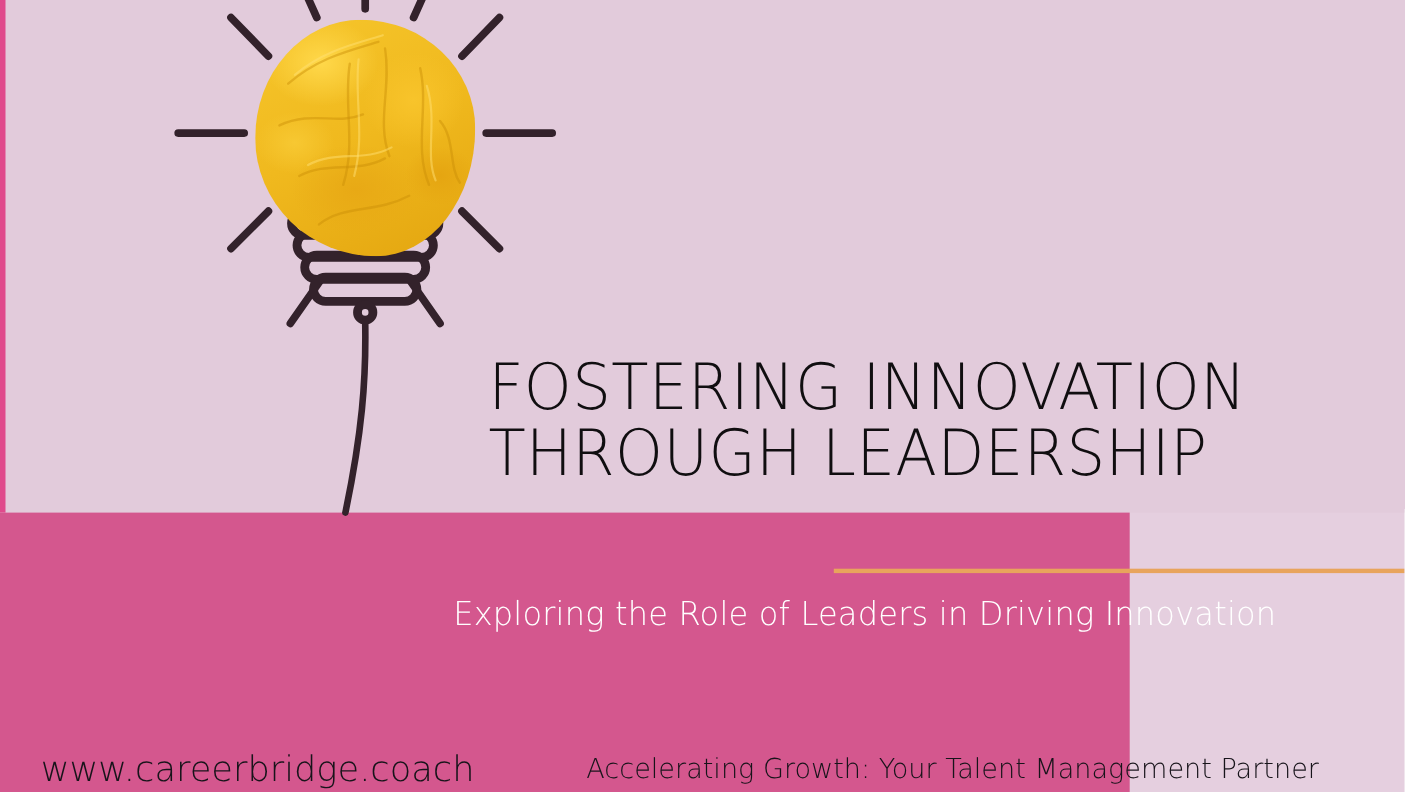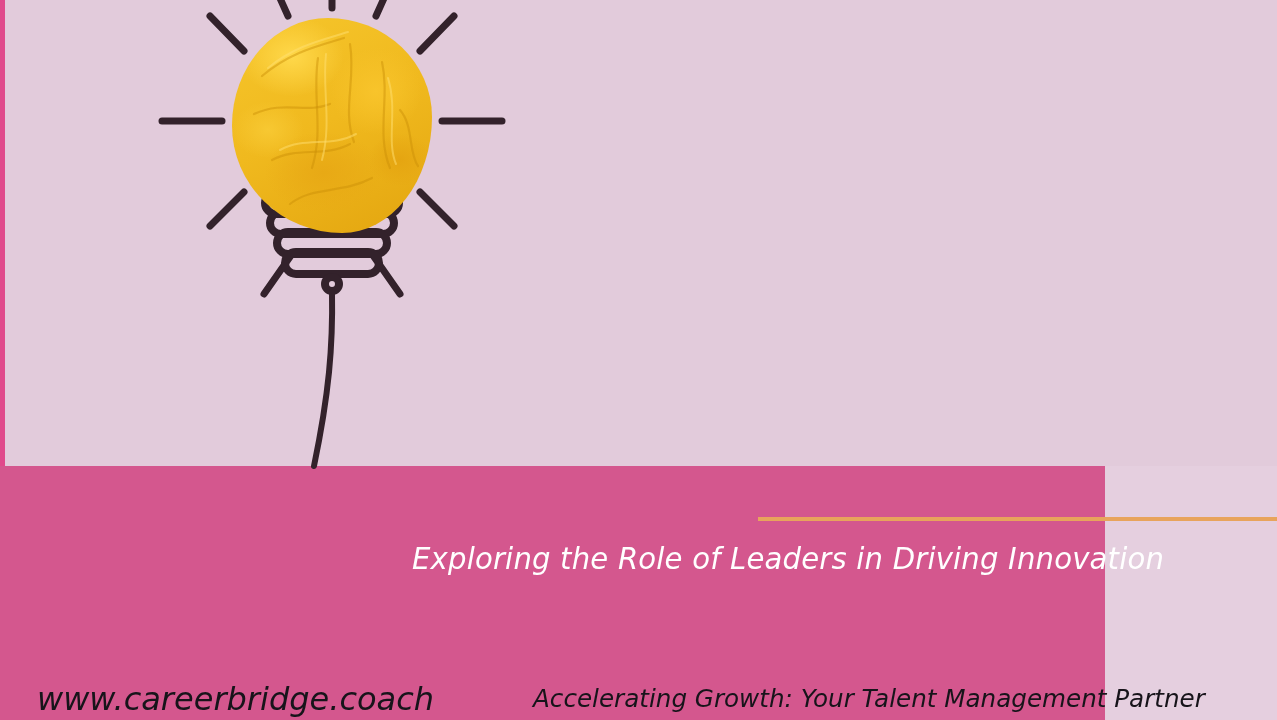--- a/index.html
+++ b/index.html
@@ -88,24 +88,23 @@
     white-space: nowrap;
     transform: scaleX(0.955);
     transform-origin: left center;
   }
 
   
   .band {
     position: absolute;
     left: 0;
     top: 466px;
-    width: 1105px;
+    width: 1027px;
     height: 254px;
     background: #D4578E;
-    font-style: italic;
   }
 
   .gold-rule {
     position: absolute;
     left: 758px;
     top: 51px;
     width: 519px;
     height: 4px;
     background: #E8A45C;
   }
@@ -206,20 +205,24 @@
       </g>
       <g fill="none" stroke="#FFE071" stroke-opacity="0.5" stroke-width="2" stroke-linecap="round">
         <path d="M36 50 C 62 28, 90 22, 116 14"></path>
         <path d="M48 132 C 74 118, 98 130, 124 116"></path>
         <path d="M94 36 C 90 72, 100 104, 90 142"></path>
         <path d="M156 60 C 166 92, 154 122, 164 146"></path>
       </g>
     </svg>
   </div>
 
+  <div class="title-block">
+    <div class="title-line">FOSTERING INNOVATION</div>
+    <div class="title-line">THROUGH LEADERSHIP</div>
+  </div>
 
   <div class="band">
     <div class="gold-rule"></div>
 
     <div class="subtitle">Exploring the Role of Leaders in Driving Innovation</div>
 
     <div class="footer-left">www.careerbridge.coach</div>
 
     <div class="footer-right">Accelerating Growth: Your Talent Management Partner</div>
   </div>

